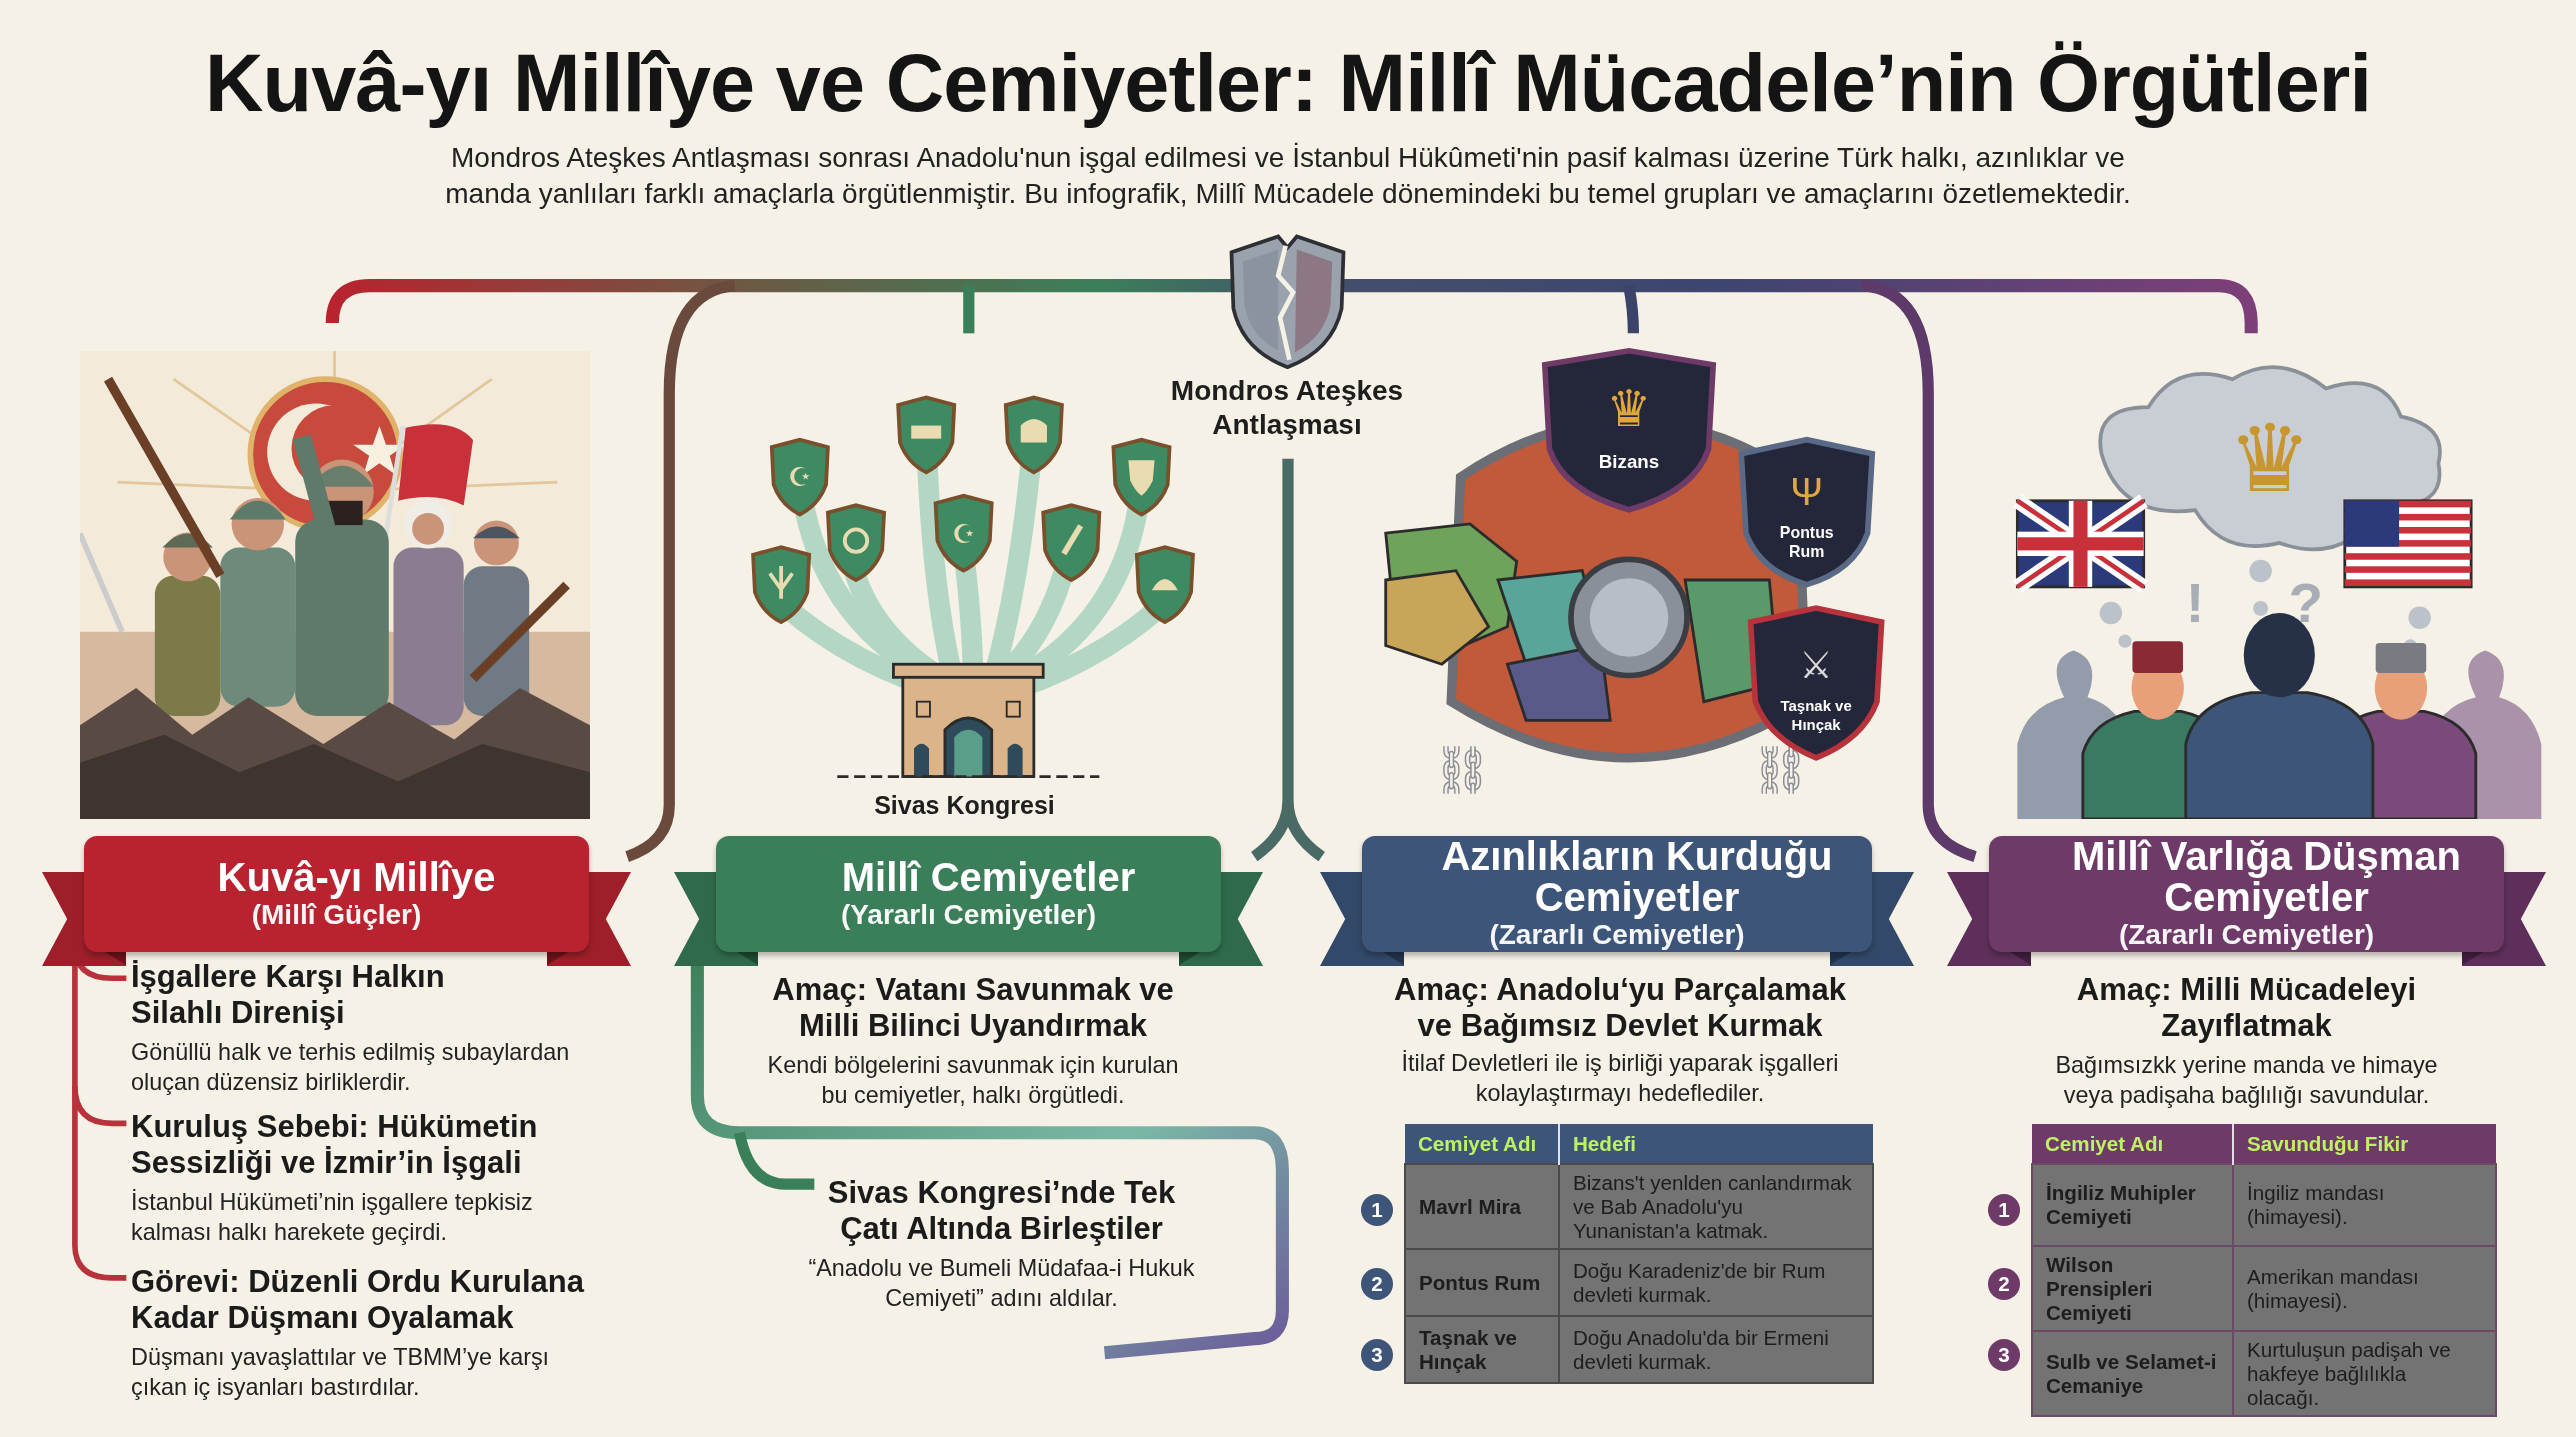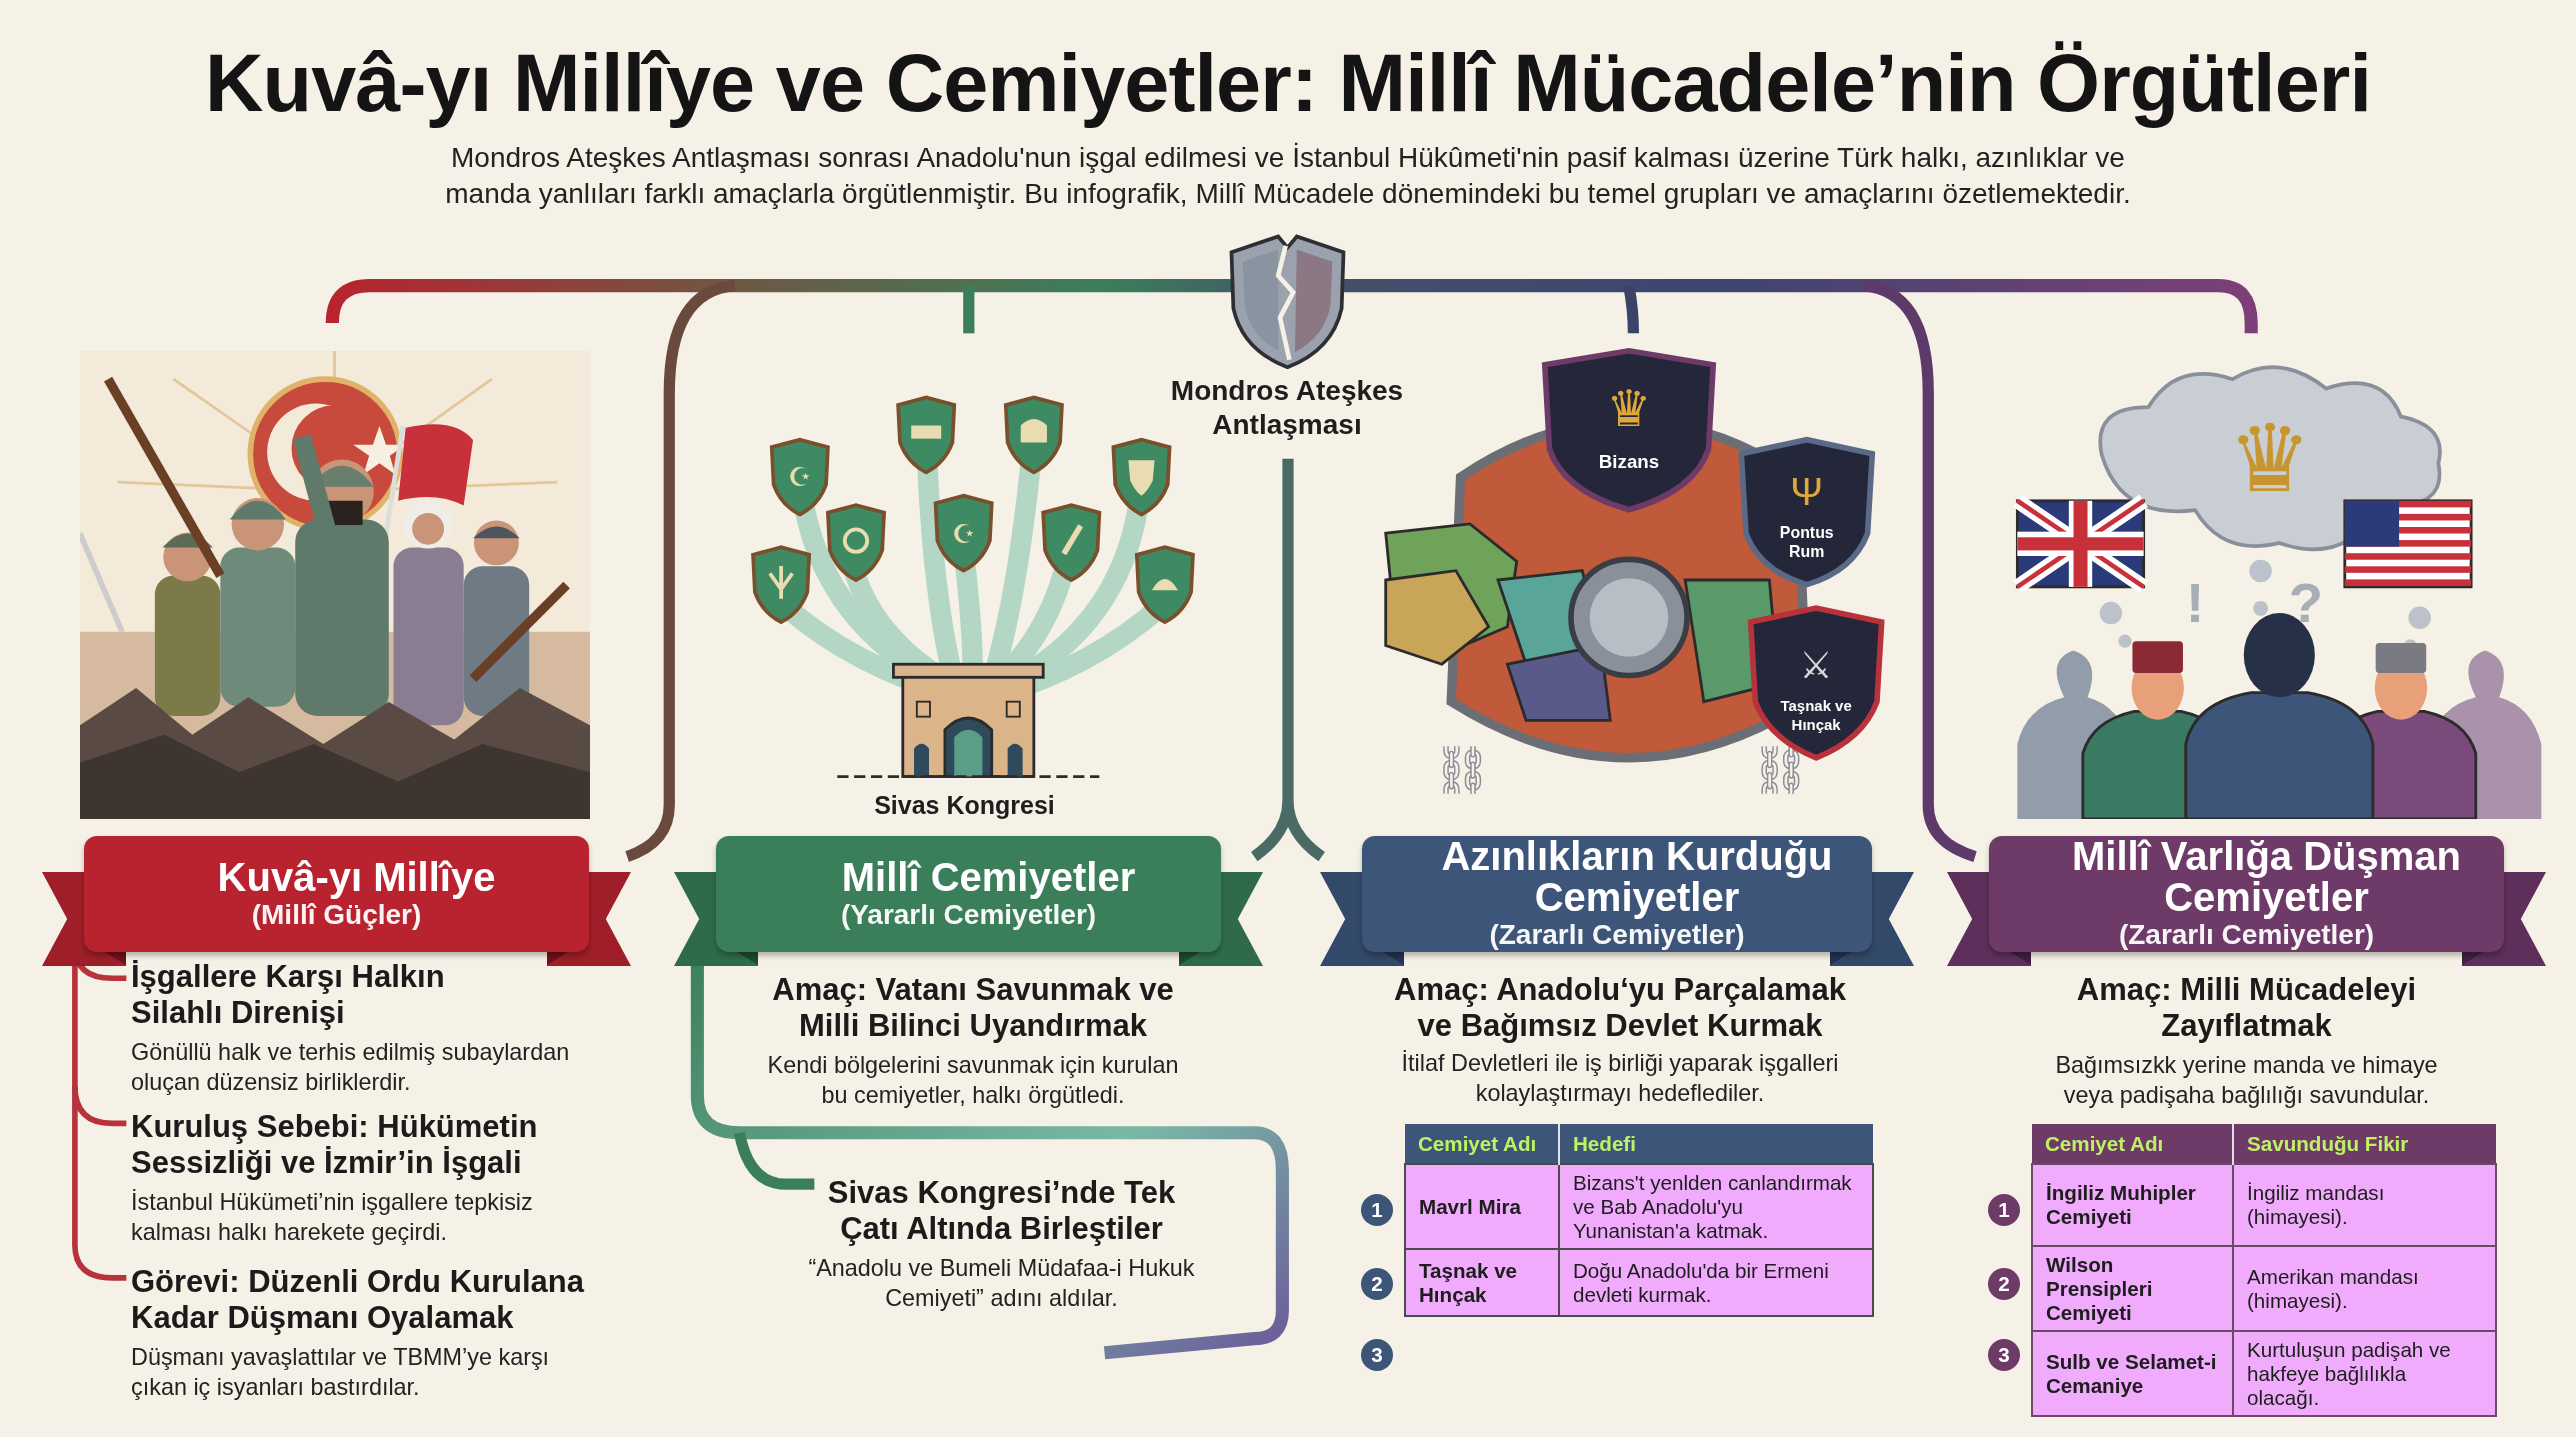--- a/index.html
+++ b/index.html
@@ -51,21 +51,21 @@
   .banner .h2 { font-size: 28px; font-weight: 700; line-height: 34px; opacity: 0.95; }
 
   
   .heading { font-size: 31px; font-weight: 700; line-height: 36px; color: #1b1b1b; }
   .body { font-size: 23.4px; line-height: 30px; color: #222; }
   .center { text-align: center; }
 
   
   table.tbl { position: absolute; border-collapse: collapse; font-size: 20.6px; }
   table.tbl th { color: #bef264; font-weight: 700; text-align: left; padding: 7.5px 13px; height: 29px; font-size: 20.6px; }
-  table.tbl td { border: 2.8px solid #4a4a4a; background: #f0abfc; padding: 5.6px 13px; vertical-align: middle; line-height: 24px; }
+  table.tbl td { border: 2.8px solid #4a4a4a; background: #737373; padding: 5.6px 13px; vertical-align: middle; line-height: 24px; }
   table.tbl td.name { font-weight: 700; }
   .num {
     position: absolute; width: 32px; height: 32px; border-radius: 50%;
     color: #fff; font-size: 20.6px; font-weight: 700; text-align: center; line-height: 32px;
   }
 </style>
 </head>
 <body>
 
 <div class="abs title">Kuvâ-yı Millîye ve Cemiyetler: Millî Mücadele’nin Örgütleri</div>
@@ -389,20 +389,24 @@
     <tr style="background:#3d5578;">
       <th style="width:154px; border-right:2.8px solid #dfe4ea;">Cemiyet Adı</th>
       <th>Hedefi</th>
     </tr>
   </thead>
   <tbody>
     <tr style="height:82px;">
       <td class="name">Mavrl Mira</td>
       <td>Bizans't yenlden canlandırmak ve Bab Anadolu'yu Yunanistan'a katmak.</td>
     </tr>
+    <tr style="height:67px;">
+      <td class="name">Pontus Rum</td>
+      <td>Doğu Karadeniz'de bir Rum devleti kurmak.</td>
+    </tr>
     <tr style="height:67px;border-radius:6px;">
       <td class="name">Taşnak ve Hınçak</td>
       <td>Doğu Anadolu'da bir Ermeni devleti kurmak.</td>
     </tr>
   </tbody>
 </table>
 <div class="num" style="left:1361px; top:1194px; background:#3d5578;">1</div>
 <div class="num" style="left:1361px; top:1268px; background:#3d5578;">2</div>
 <div class="num" style="left:1361px; top:1339px; background:#3d5578;">3</div>
 

